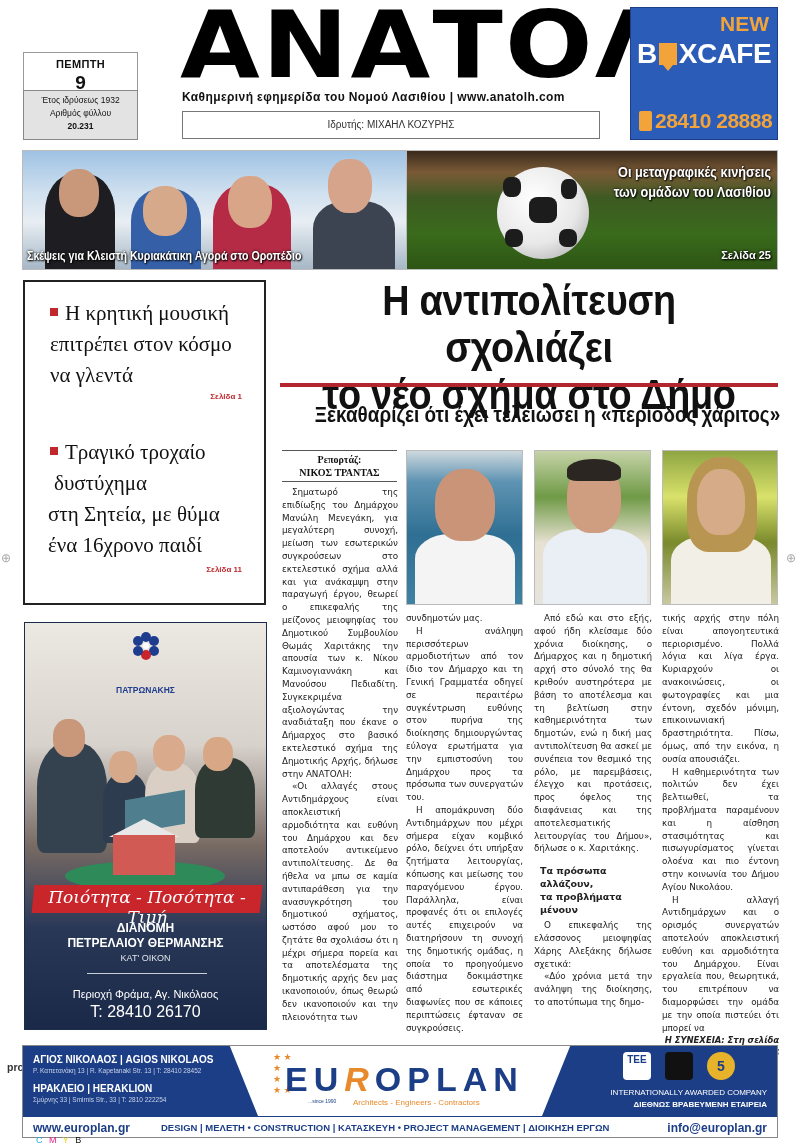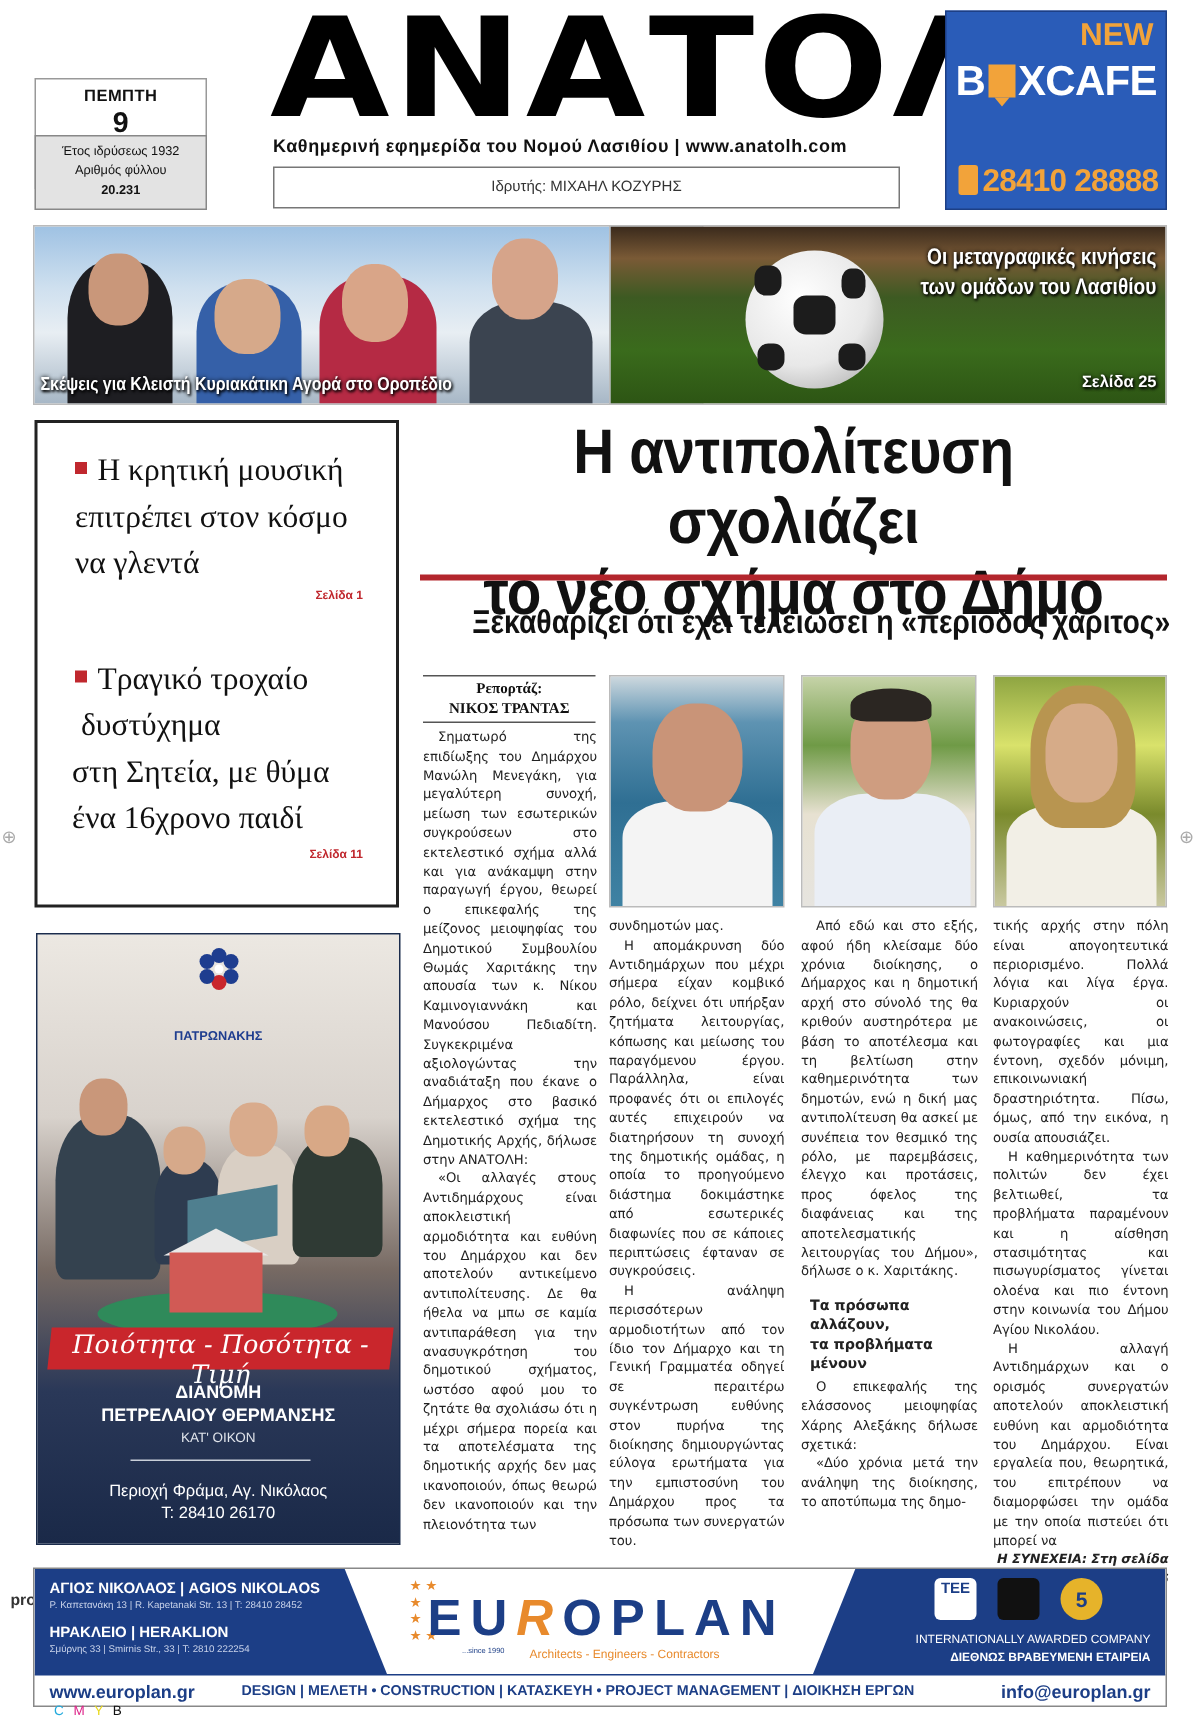--- a/index.html
+++ b/index.html
@@ -73,21 +73,21 @@
   .aegean .logo-flower { position: absolute; left: 106px; top: 8px; width: 30px; height: 30px; }
   .aegean .logo-text { position: absolute; left: 0; width: 100%; top: 40px; text-align: center; color: #1e3d8f; font-weight: bold; font-size: 19px; letter-spacing: -0.5px; }
   .aegean .logo-sub { position: absolute; left: 0; width: 100%; top: 62px; text-align: center; color: #1e3d8f; font-weight: bold; font-size: 8.5px; }
   .aegean .banner { position: absolute; left: 8px; top: 262px; width: 228px; height: 28px; background: #c9262c; transform: skewX(-6deg); }
   .aegean .banner-text { position: absolute; left: 8px; top: 264px; width: 228px; text-align: center; color: #fff; font-style: italic; font-size: 17px; font-family: "DejaVu Serif", serif; }
   .aegean .d1 { position: absolute; left: 0; width: 100%; top: 298px; text-align: center; color: #fff; font-weight: bold; font-size: 12px; }
   .aegean .d2 { position: absolute; left: 0; width: 100%; top: 313px; text-align: center; color: #fff; font-weight: bold; font-size: 12px; }
   .aegean .d3 { position: absolute; left: 0; width: 100%; top: 330px; text-align: center; color: #dfe3ea; font-size: 9px; }
   .aegean .divider { position: absolute; left: 62px; top: 350px; width: 120px; height: 1px; background: #c9cfd9; }
   .aegean .d4 { position: absolute; left: 0; width: 100%; top: 365px; text-align: center; color: #fff; font-size: 11px; }
-  .aegean .d5 { position: absolute; left: 0; width: 100%; top: 380px; text-align: center; color: #fff; font-size: 11px; }
+  .aegean .d5 { position: absolute; left: 0; width: 100%; top: 380px; text-align: center; color: #fff; font-size: 16px; }
   .house { position: absolute; left: 88px; top: 212px; width: 62px; height: 40px; background: #d15a55; }
   .house-roof { position: absolute; left: 84px; top: 196px; width: 0; height: 0; border-left: 35px solid transparent; border-right: 35px solid transparent; border-bottom: 18px solid #e8e8e8; }
   .scarf { position: absolute; left: 40px; top: 238px; width: 160px; height: 30px; border-radius: 50%; background: #2f8a5a; }
   .watermark { left: 4px; top: 1046px; background: #fff; padding: 15px 3px; font-weight: bold; font-size: 10.5px; color: #333; border-radius: 2px; }
 
   
   .europlan { left: 22px; top: 1045px; width: 756px; height: 93px; border: 1px solid #888; overflow: hidden; background: #fff; }
   .ep-left { position: absolute; left: 0; top: 0; width: 235px; height: 70px; background: #1c3e86; clip-path: polygon(0 0, 88% 0, 100% 100%, 0 100%); }
   .ep-right { position: absolute; right: 0; top: 0; width: 235px; height: 70px; background: #1c3e86; clip-path: polygon(12% 0, 100% 0, 100% 100%, 0 100%); }
   .ep-text { position: absolute; color: #fff; white-space: nowrap; }
@@ -201,22 +201,22 @@
   <div class="head" style="left:34px;top:18px;width:48px;height:66px;background:#d6ab88;"></div>
 </div>
 
 <div class="col" style="left:282px;top:486px;width:116px;">
   <p>Σηματωρό της επιδίωξης του Δημάρχου Μανώλη Μενεγάκη, για μεγαλύτερη συνοχή, μείωση των εσωτερικών συγκρούσεων στο εκτελεστικό σχήμα αλλά και για ανάκαμψη στην παραγωγή έργου, θεωρεί ο επικεφαλής της μείζονος μειοψηφίας του Δημοτικού Συμβουλίου Θωμάς Χαριτάκης την απουσία των κ. Νίκου Καμινογιαννάκη και Μανούσου Πεδιαδίτη. Συγκεκριμένα αξιολογώντας την αναδιάταξη που έκανε ο Δήμαρχος στο βασικό εκτελεστικό σχήμα της Δημοτικής Αρχής, δήλωσε στην ΑΝΑΤΟΛΗ:</p>
   <p>«Οι αλλαγές στους Αντιδημάρχους είναι αποκλειστική αρμοδιότητα και ευθύνη του Δημάρχου και δεν αποτελούν αντικείμενο αντιπολίτευσης. Δε θα ήθελα να μπω σε καμία αντιπαράθεση για την ανασυγκρότηση του δημοτικού σχήματος, ωστόσο αφού μου το ζητάτε θα σχολιάσω ότι η μέχρι σήμερα πορεία και τα αποτελέσματα της δημοτικής αρχής δεν μας ικανοποιούν, όπως θεωρώ δεν ικανοποιούν και την πλειονότητα των</p>
 </div>
 
 <div class="col" style="left:406px;top:612px;width:117px;">
   <p class="noindent">συνδημοτών μας.</p>
+  <p>Η ανάληψη περισσότερων αρμοδιοτήτων από τον ίδιο τον Δήμαρχο και τη Γενική Γραμματέα οδηγεί σε περαιτέρω συγκέντρωση ευθύνης στον πυρήνα της διοίκησης δημιουργώντας εύλογα ερωτήματα για την εμπιστοσύνη του Δημάρχου προς τα πρόσωπα των συνεργατών του.</p>
   <p>Η απομάκρυνση δύο Αντιδημάρχων που μέχρι σήμερα είχαν κομβικό ρόλο, δείχνει ότι υπήρξαν ζητήματα λειτουργίας, κόπωσης και μείωσης του παραγόμενου έργου. Παράλληλα, είναι προφανές ότι οι επιλογές αυτές επιχειρούν να διατηρήσουν τη συνοχή της δημοτικής ομάδας, η οποία το προηγούμενο διάστημα δοκιμάστηκε από εσωτερικές διαφωνίες που σε κάποιες περιπτώσεις έφταναν σε συγκρούσεις.</p>
-  <p>Η ανάληψη περισσότερων αρμοδιοτήτων από τον ίδιο τον Δήμαρχο και τη Γενική Γραμματέα οδηγεί σε περαιτέρω συγκέντρωση ευθύνης στον πυρήνα της διοίκησης δημιουργώντας εύλογα ερωτήματα για την εμπιστοσύνη του Δημάρχου προς τα πρόσωπα των συνεργατών του.</p>
 </div>
 
 <div class="col" style="left:534px;top:612px;width:118px;">
   <p>Από εδώ και στο εξής, αφού ήδη κλείσαμε δύο χρόνια διοίκησης, ο Δήμαρχος και η δημοτική αρχή στο σύνολό της θα κριθούν αυστηρότερα με βάση το αποτέλεσμα και τη βελτίωση στην καθημερινότητα των δημοτών, ενώ η δική μας αντιπολίτευση θα ασκεί με συνέπεια τον θεσμικό της ρόλο, με παρεμβάσεις, έλεγχο και προτάσεις, προς όφελος της διαφάνειας και της αποτελεσματικής λειτουργίας του Δήμου», δήλωσε ο κ. Χαριτάκης.</p>
   <div class="sub">
     <div>Τα πρόσωπα</div>
     <div>αλλάζουν,</div>
     <div>τα προβλήματα</div>
     <div>μένουν</div>
   </div>

